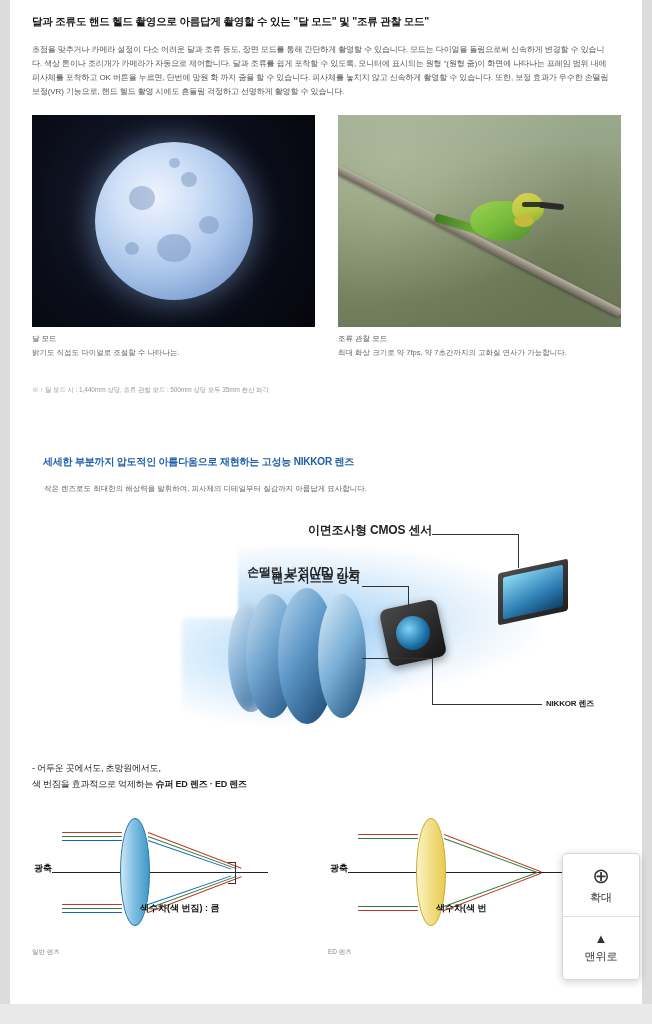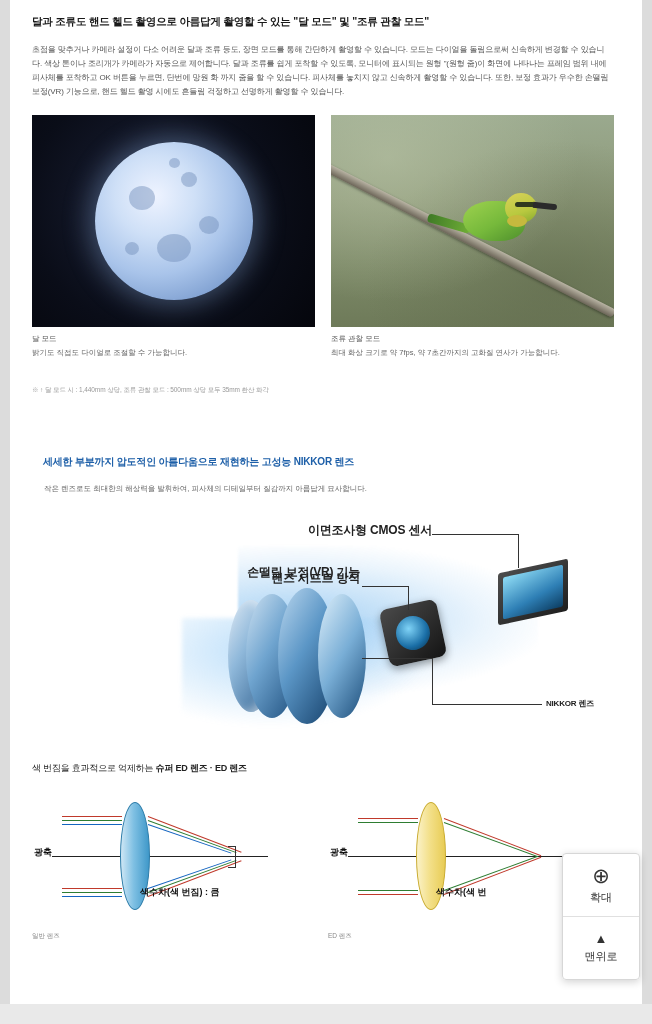--- a/index.html
+++ b/index.html
@@ -56,21 +56,21 @@
     font-size: 8px;
     color: #555555;
     line-height: 1.75;
     letter-spacing: -0.1px;
     margin: 0 0 16px 0;
     max-width: 580px;
   }
 
   .photo-row {
     display: flex;
-    gap: 16px;
+    gap: 23px;
   }
   .photo-col { width: 283px; }
 
   .photo {
     width: 283px;
     height: 212px;
     position: relative;
     overflow: hidden;
     background: #111;
   }
@@ -471,21 +471,21 @@
           <div class="moon-disc">
             <div class="crater" style="left:34px;top:44px;width:26px;height:24px;"></div>
             <div class="crater" style="left:86px;top:30px;width:16px;height:15px;"></div>
             <div class="crater" style="left:62px;top:92px;width:34px;height:28px;"></div>
             <div class="crater" style="left:104px;top:74px;width:20px;height:18px;"></div>
             <div class="crater" style="left:30px;top:100px;width:14px;height:13px;"></div>
             <div class="crater" style="left:74px;top:16px;width:11px;height:10px;"></div>
           </div>
         </div>
         <div class="cap-title">달 모드</div>
-        <div class="cap-text">밝기도 직접도 다이얼로 조절할 수 가능합니다.</div>
+        <div class="cap-text">밝기도 직접도 다이얼로 조절할 수 나타나는.</div>
       </div>
 
       <div class="photo-col">
         <div class="photo bird-photo">
           <div class="bird-blur"></div>
           <div class="branch"></div>
           <div class="bird">
             <div class="bird-tail"></div>
             <div class="bird-body"></div>
             <div class="bird-head"></div>
@@ -531,20 +531,21 @@
       <div class="lead" style="left:400px;top:196px;width:110px;"></div>
       <div class="lead" style="left:330px;top:150px;width:70px;"></div>
 
       <div class="lbl" style="left:250px;top:14px;width:150px;">이면조사형 CMOS 센서</div>
       <div class="lbl" style="left:186px;top:62px;width:142px;">렌즈 시프트 방식</div>
       <div class="lbl" style="left:186px;top:56px;width:142px;">손떨림 보정(VR) 기능</div>
       <div class="lbl-right" style="left:514px;top:190px;">NIKKOR 렌즈</div>
     </div>
 
     <div class="ed-heading">
+      <div>- 어두운 곳에서도, 초망원에서도,</div>
       <div><span>색 번짐을 효과적으로 억제하는 </span><span class="strong">슈퍼 ED 렌즈 · ED 렌즈</span></div>
     </div>
 
     <div class="ed-row">
 
       <div>
         <div class="ed-diagram">
           <div class="axis-label">광축</div>
           <div class="axis-line"></div>
           <div class="lens-shape lens-blue"></div>

